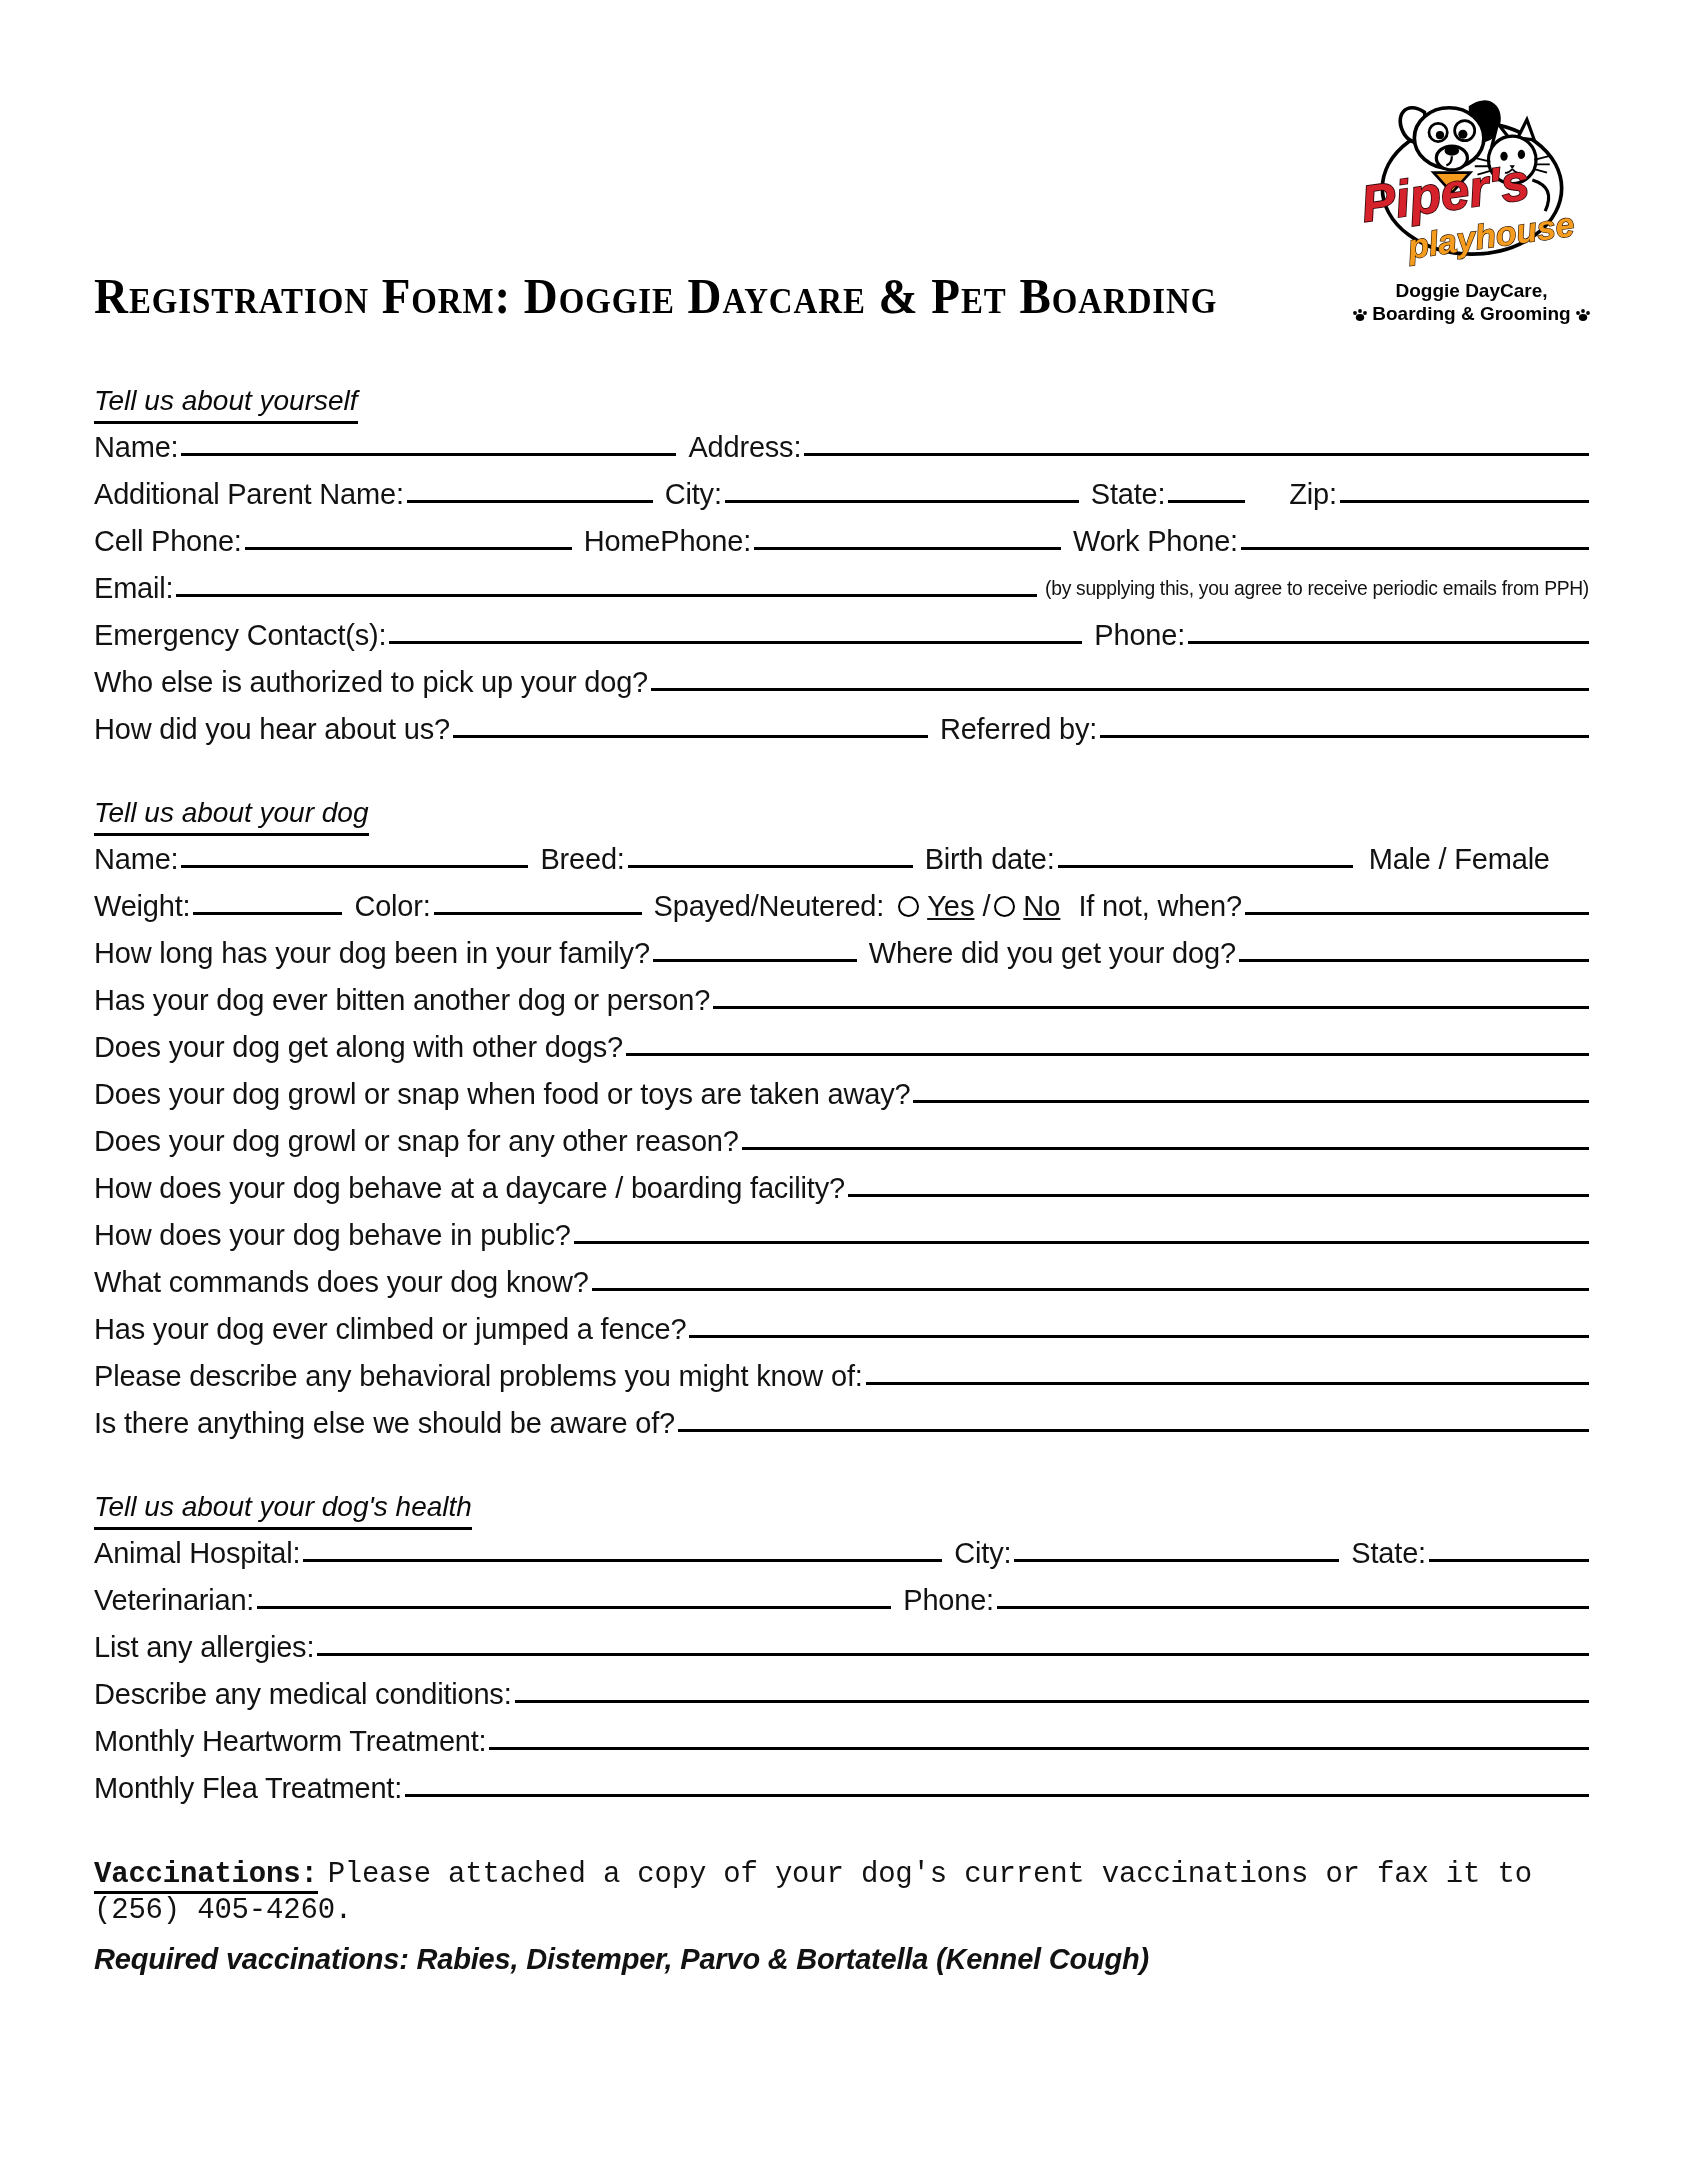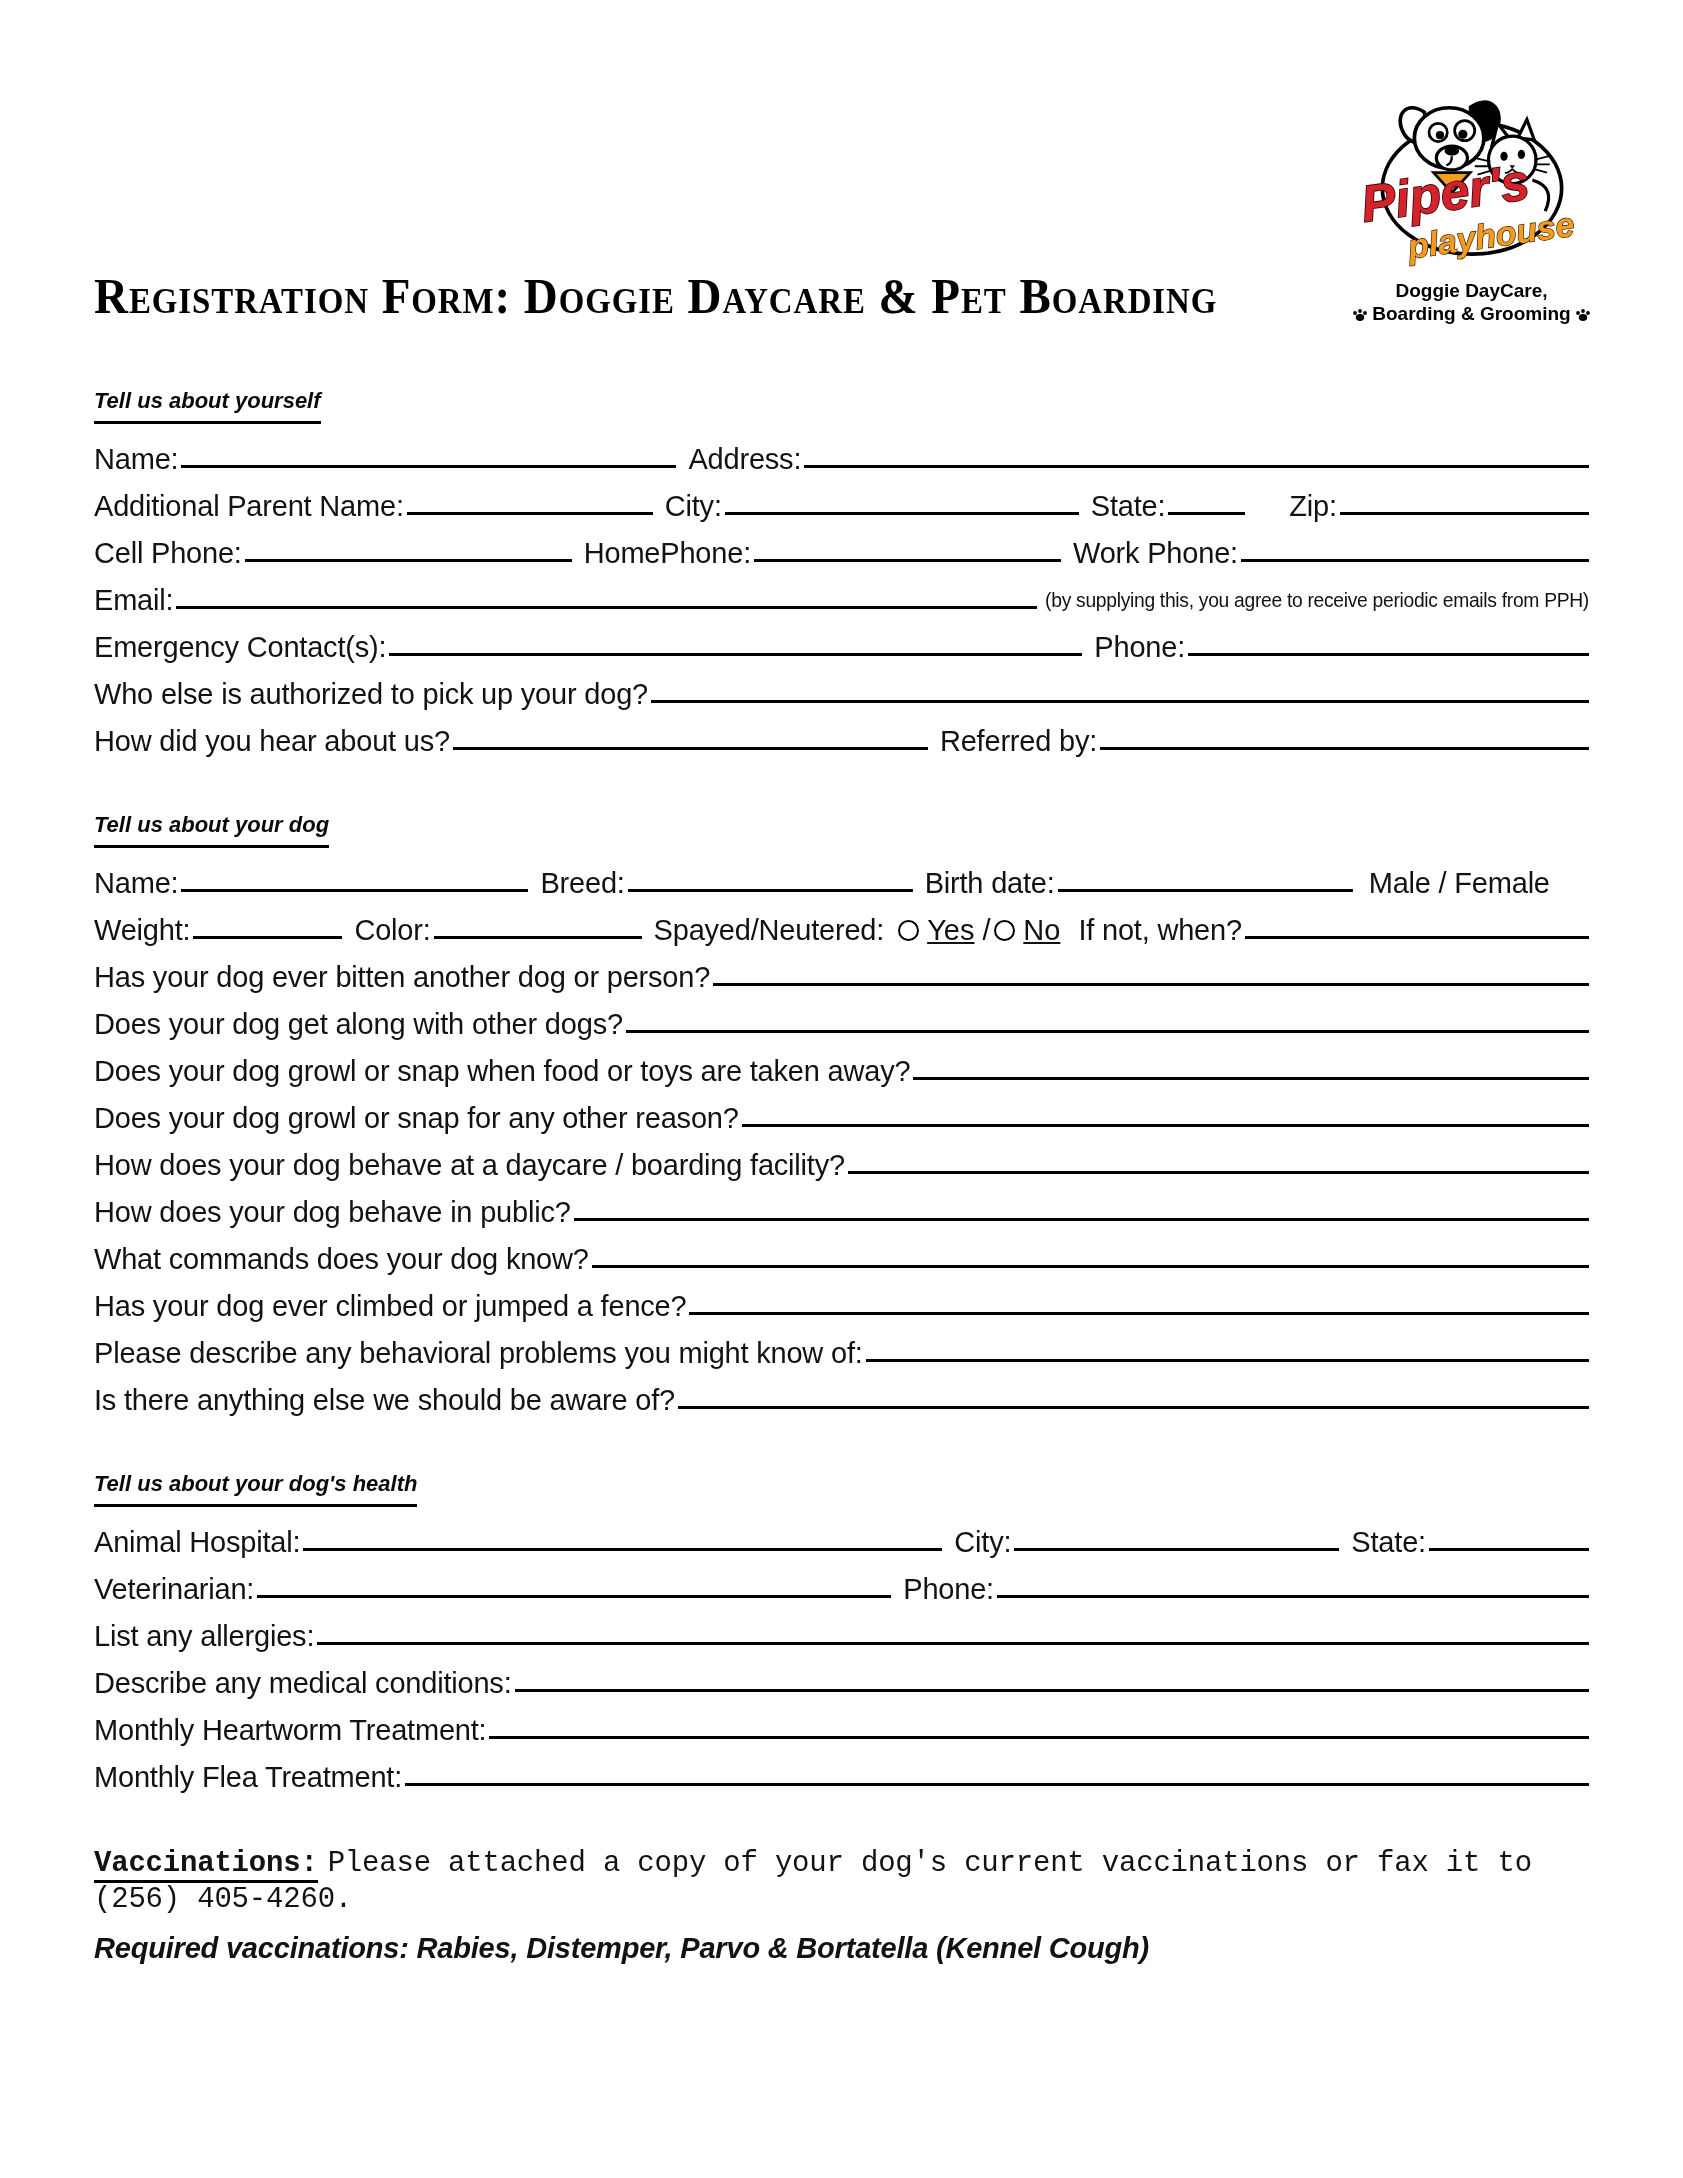--- a/index.html
+++ b/index.html
@@ -4,22 +4,22 @@
 <style>
   html,body{margin:0;padding:0;background:#ffffff;}
   .page{position:relative;width:1683px;height:2178px;background:#fff;box-sizing:border-box;
         padding:0 94px;overflow:hidden;font-family:"Liberation Sans",sans-serif;color:#121212;}
   .content{padding-top:269px;}
   .page-title{font-family:"Liberation Serif",serif;font-variant:small-caps;font-weight:700;
         font-size:50px;line-height:55px;letter-spacing:1px;color:#000;white-space:nowrap;
         transform:scaleX(0.94);transform-origin:left center;}
   .form-section{margin-top:40px;}
   .form-section.first{margin-top:57px;}
-  .section-heading{display:inline-block;font-weight:700;font-style:italic;font-size:22px;
-        line-height:40px;border-bottom:3px solid #000;margin-bottom:12px;color:#0a0a0a;}
+  .section-heading{display:inline-block;font-weight:400;font-style:italic;font-size:28px;
+        line-height:40px;border-bottom:3px solid #000;color:#0a0a0a;}
   .form-row{display:flex;align-items:center;height:47px;}
   .seg-label,.seg-plain{white-space:nowrap;font-size:29px;letter-spacing:-0.2px;}
   .seg-label:not(:first-child),.seg-plain:not(:first-child){margin-left:12px;}
   .seg-small{font-size:19.3px;white-space:nowrap;margin-left:8px;letter-spacing:-0.3px;}
   .blank{height:3px;background:#000;transform:translateY(7px);margin-left:3px;min-width:30px;}
   .radio-group{white-space:nowrap;margin-left:12px;font-size:29px;text-decoration:underline;}
   .radio-circle{display:inline-block;width:17px;height:17px;border:2.5px solid #000;
         border-radius:50%;margin-right:8px;vertical-align:-1px;}
   .footer{margin-top:46px;}
   .vax-line{font-size:29px;letter-spacing:-0.2px;font-family:Liberation Mono, monospace;}
@@ -142,20 +142,25 @@
             <div class="blank" style="width: 149px; flex: 0 0 auto;"></div>
             <span class="seg-label">Color:</span>
             <div class="blank" style="width: 208px; flex: 0 0 auto;"></div>
             <span class="seg-label">Spayed/Neutered:</span>
             <span class="radio-group" style="margin-left: 14px;"><span class="radio-circle"></span><span class="radio-label">Yes</span></span>
             <span class="seg-plain" style="margin-left: 8px;">/</span>
             <span class="radio-group" style="margin-left: 4px;"><span class="radio-circle"></span><span class="radio-label">No</span></span>
             <span class="seg-label" style="margin-left: 18px;">If not, when?</span>
             <div class="blank" style="flex: 1 1 40px;"></div>
           </div><div class="form-row">
+            <span class="seg-label">How long has your dog been in your family?</span>
+            <div class="blank" style="width: 204px; flex: 0 0 auto;"></div>
+            <span class="seg-label">Where did you get your dog?</span>
+            <div class="blank" style="flex: 1 1 40px;"></div>
+          </div><div class="form-row">
             <span class="seg-label">Has your dog ever bitten another dog or person?</span>
             <div class="blank" style="flex: 1 1 40px;"></div>
           </div><div class="form-row">
             <span class="seg-label">Does your dog get along with other dogs?</span>
             <div class="blank" style="flex: 1 1 40px;"></div>
           </div><div class="form-row">
             <span class="seg-label">Does your dog growl or snap when food or toys are taken away?</span>
             <div class="blank" style="flex: 1 1 40px;"></div>
           </div><div class="form-row">
             <span class="seg-label">Does your dog growl or snap for any other reason?</span>

